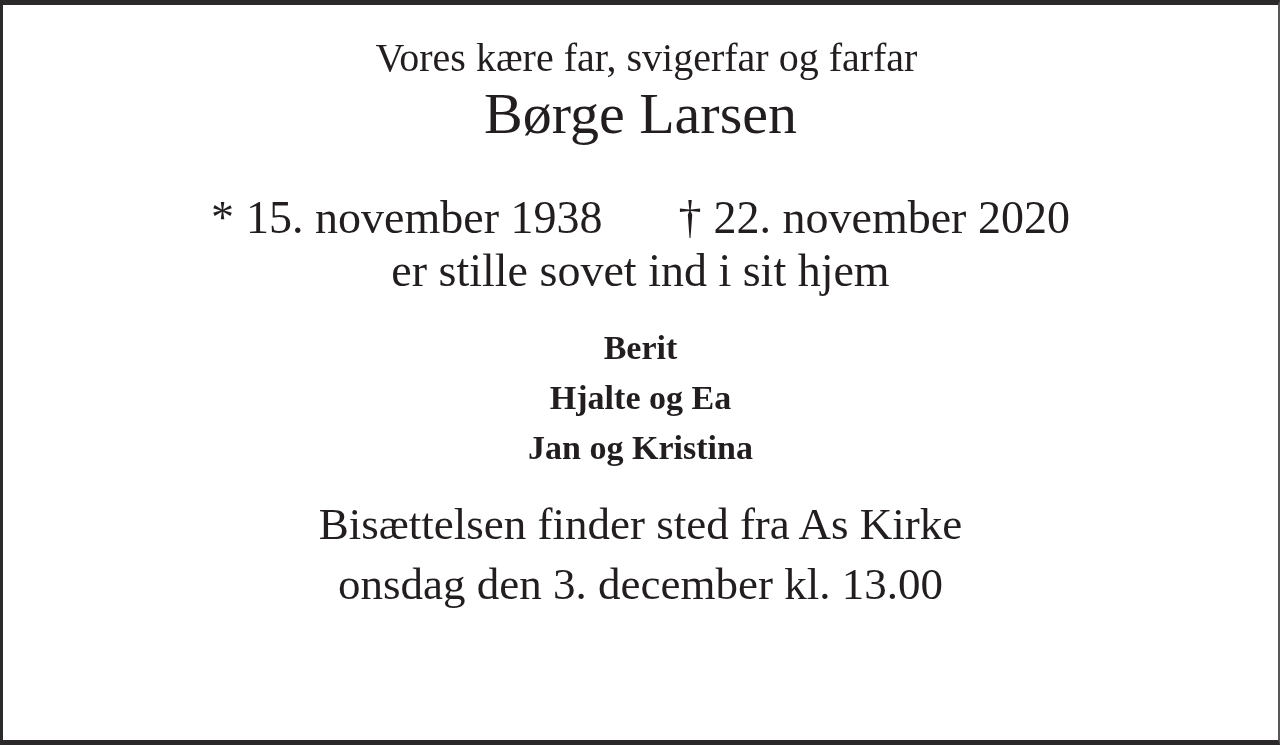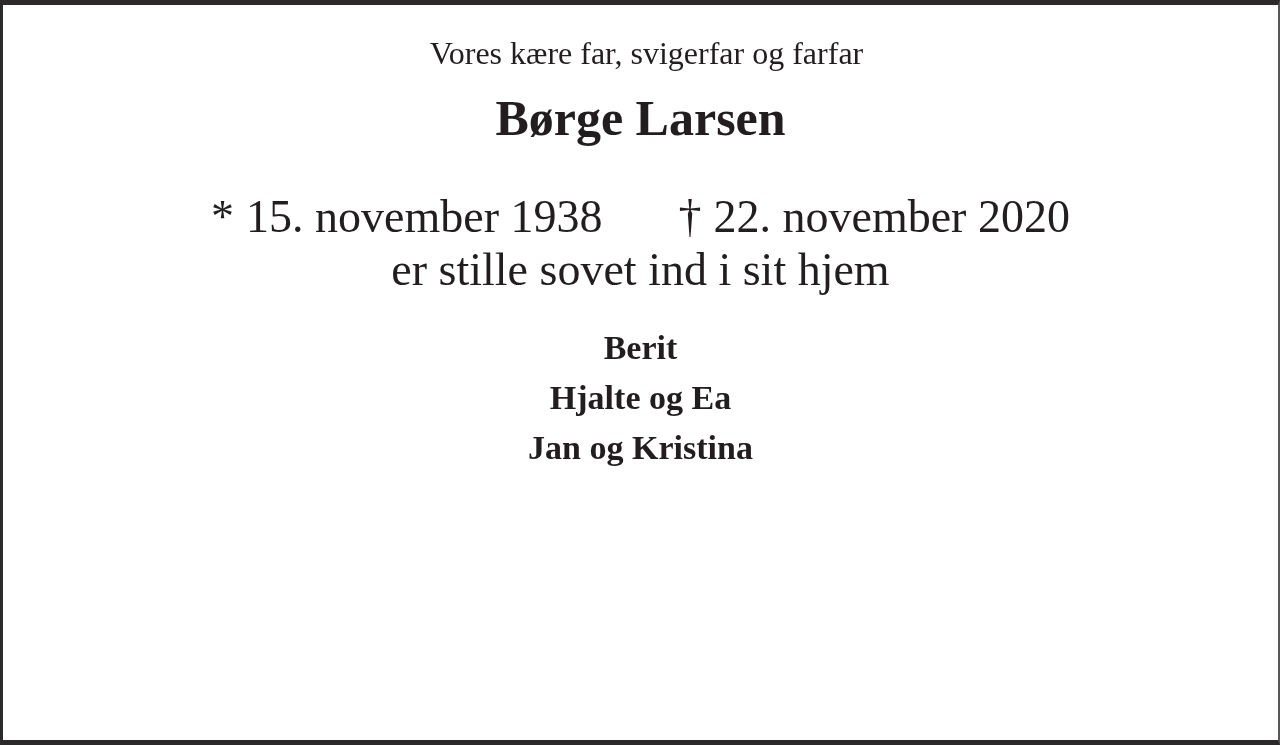--- a/index.html
+++ b/index.html
@@ -20,28 +20,27 @@
     height: 745px;
     background: #ffffff;
     border-top: 5px solid #2c292a;
     border-bottom: 5px solid #2c292a;
     border-left: 3px solid #2c292a;
     border-right: 2px solid #595657;
     text-align: center;
   }
   .intro-line {
     margin-top: 30px;
-    font-size: 32px;
+    font-size: 40px;
     line-height: 1.15;
     padding-left: 12px;
   }
   .deceased-name {
-    margin-top: 18px;
-    font-size: 50px;
-    font-weight: bold;
+    font-size: 58px;
+    font-weight: normal;
     line-height: 1.15;
   }
   .dates-row {
     margin-top: 44px;
     font-size: 46px;
     line-height: 1.15;
     display: flex;
     justify-content: center;
     gap: 76px;
   }
@@ -86,14 +85,18 @@
   </div>
 
   <div class="sleep-line">er stille sovet ind i sit hjem</div>
 
   <div class="mourners">
     <div>Berit</div>
     <div>Hjalte og Ea</div>
     <div>Jan og Kristina</div>
   </div>
 
+  <div class="ceremony">
+    <div>Bisættelsen finder sted fra As Kirke</div>
+    <div>onsdag den 3. december kl. 13.00</div>
+  </div>
 
 </div>
 
 </body></html>

